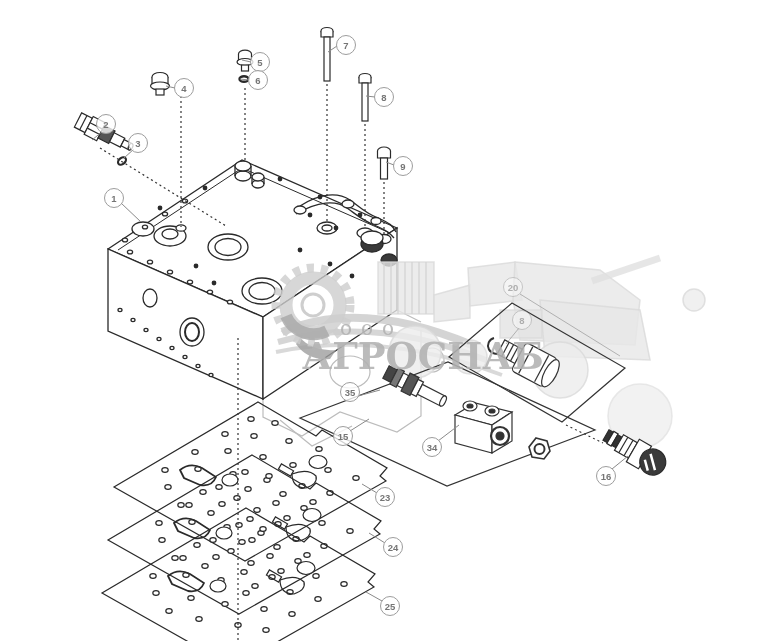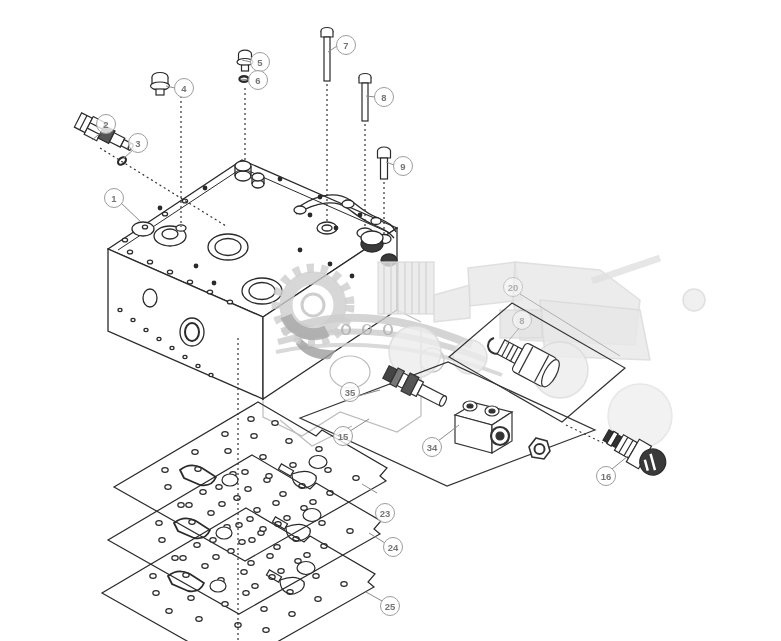--- a/index.html
+++ b/index.html
@@ -324,33 +324,34 @@
     <line x1="350" y1="431" x2="369" y2="419"></line>
     <line x1="438" y1="441" x2="459" y2="425"></line>
     <line x1="612" y1="469" x2="628" y2="456"></line>
     <line x1="377" y1="493" x2="362" y2="484"></line>
     <line x1="385" y1="543" x2="369" y2="533"></line>
     <line x1="382" y1="601" x2="366" y2="592"></line>
   </g>
 </svg>
 
 <div class="wm-ooo">ооо</div>
+<div class="wm-name">АГРОСНАБ</div>
 
 <div class="callout" style="left:104px;top:188px">1</div>
 <div class="callout" style="left:96px; top:114px">2</div>
 <div class="callout" style="left:128px;top:133px">3</div>
 <div class="callout" style="left:174px;top:78px">4</div>
 <div class="callout" style="left:250px;top:52px">5</div>
 <div class="callout" style="left:248px;top:70px">6</div>
 <div class="callout" style="left:336px;top:35px">7</div>
 <div class="callout" style="left:374px;top:87px">8</div>
 <div class="callout" style="left:393px;top:156px">9</div>
 <div class="callout faint" style="left:503px;top:277px">20</div>
 <div class="callout faint" style="left:512px;top:310px">8</div>
 <div class="callout" style="left:340px;top:382px">35</div>
 <div class="callout" style="left:333px;top:426px">15</div>
 <div class="callout" style="left:422px;top:437px">34</div>
 <div class="callout" style="left:596px;top:466px">16</div>
-<div class="callout" style="left:375px;top:503px">23</div>
+<div class="callout" style="left:375px;top:487px">23</div>
 <div class="callout" style="left:383px;top:537px">24</div>
 <div class="callout" style="left:380px;top:596px">25</div>
 
 </div>
 
 </body></html>

